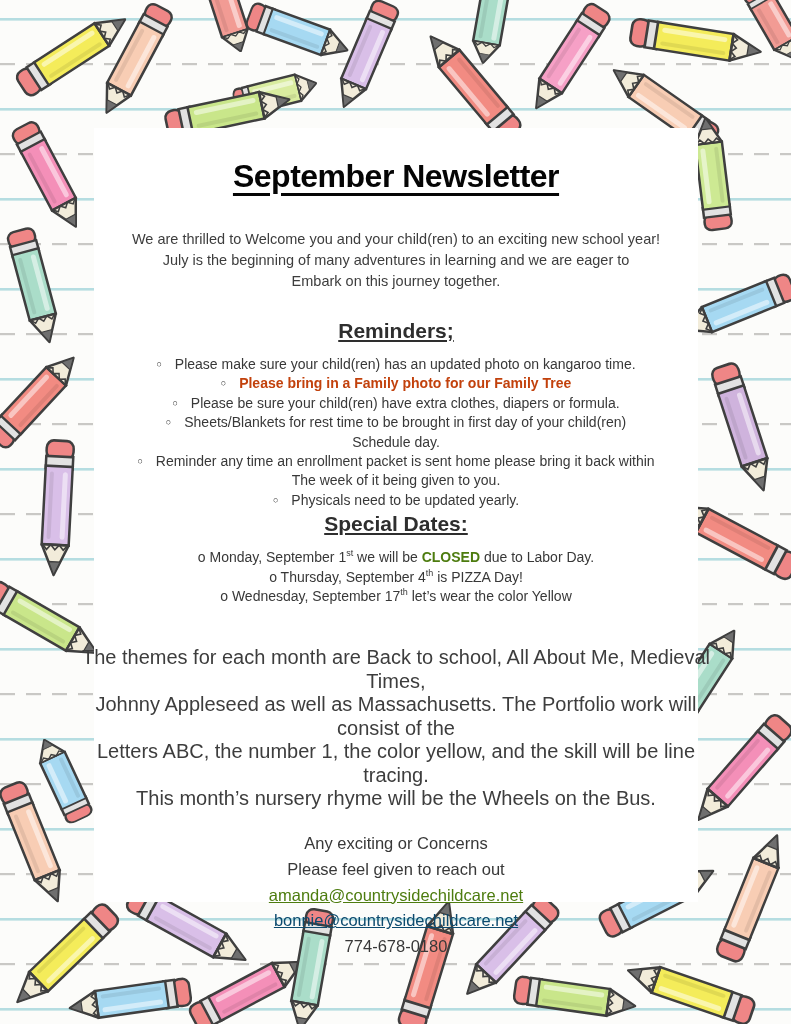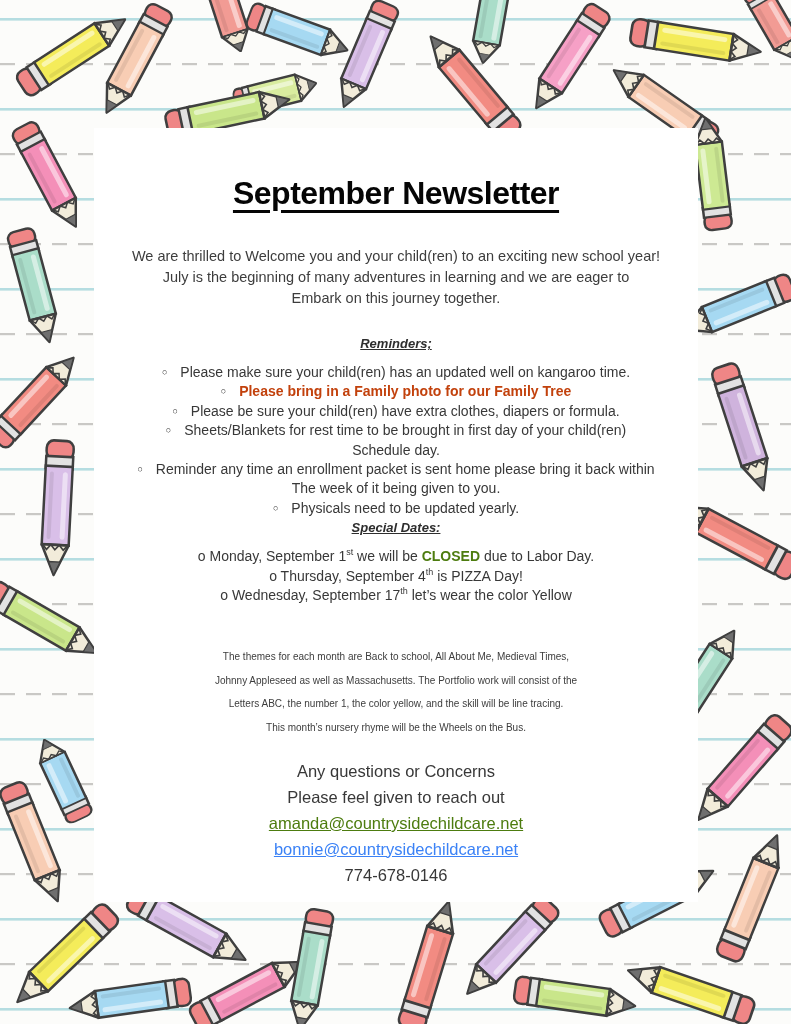--- a/index.html
+++ b/index.html
@@ -8,44 +8,44 @@
     background:#fcfcfa;
     font-family:"Liberation Sans", sans-serif;
   }
   .paper{position:absolute;left:0;top:0;z-index:0}
   #pencil-layer .pencil{position:absolute;height:30px;z-index:1;overflow:visible}
   .whitebox{
     position:absolute;left:94px;top:128px;width:604px;height:774px;
     background:#ffffff;z-index:2;
   }
   .content{
-    position:absolute;left:94px;top:145px;width:604px;z-index:3;
+    position:absolute;left:94px;top:128px;width:604px;z-index:3;
     text-align:center;color:#3a3a3a;
   }
   .title{
     margin:30px 0 0 0;font-size:32px;font-weight:800;color:#050505;
     text-decoration:underline;text-decoration-thickness:3px;text-underline-offset:6px;
     letter-spacing:-0.5px;
   }
   .intro{margin:34px 0 0 0;font-size:14.5px;line-height:21px;white-space:pre-line;color:#3d3d3d}
   .sec{
-    font-size:13px;font-weight:bold;font-style:italic;color:#2e2e2e;
+    font-size:21px;font-weight:bold;color:#2e2e2e;
     text-decoration:underline;margin:12px;
   }
   .sec.reminders-h{margin-top:27px}
   .sec.dates-h{margin-top:2px}
   #reminders-list{margin-top:3px}
   .bullet-row{font-size:14px;line-height:19.4px;white-space:pre-line;color:#383838}
   .bullet-row .marker{font-size:9px;margin-right:13px;vertical-align:2px;color:#2f2f2f}
   .bullet-row.bold .btext{font-weight:bold;color:#c2410c}
   .date-row{font-size:14px;line-height:19.4px;color:#383838}
   .date-row sup{font-size:9px;line-height:0}
   .date-row b{color:#4d7c0f}
   .themes{
-    margin:40px 0 0 -18px;width:640px;font-size:10px;line-height:23.5px;
+    margin:40px 0 0 -18px;width:640px;font-size:20px;line-height:23.5px;
     white-space:pre-line;color:#3d3d3d;
   }
   .contact{margin-top:20px;font-size:16.5px;line-height:25.8px;color:#383838}
   .email{text-decoration:underline;cursor:pointer}
   .defs-holder{position:absolute;width:0;height:0}
 </style>
 </head>
 <body>
 
 <svg class="paper" width="791" height="1024">
@@ -191,21 +191,21 @@
 <div class="whitebox"></div>
 
 <div class="content">
   <h1 class="title">September Newsletter</h1>
   <p class="intro">We are thrilled to Welcome you and your child(ren) to an exciting new school year!
 July is the beginning of many adventures in learning and we are eager to
 Embark on this journey together.</p>
 
   <h2 class="sec reminders-h">Reminders;</h2>
   <div id="reminders-list">
-      <div class="bullet-row"><span class="marker">○</span><span class="btext">Please make sure your child(ren) has an updated well on kangaroo time.</span></div>
+      <div class="bullet-row"><span class="marker">○</span><span class="btext">Please make sure your child(ren) has an updated photo on kangaroo time.</span></div>
       <div class="bullet-row bold"><span class="marker">○</span><span class="btext">Please bring in a Family photo for our Family Tree</span></div>
       <div class="bullet-row"><span class="marker">○</span><span class="btext">Please be sure your child(ren) have extra clothes, diapers or formula.</span></div>
       <div class="bullet-row"><span class="marker">○</span><span class="btext">Sheets/Blankets for rest time to be brought in first day of your child(ren)
 Schedule day.</span></div>
       <div class="bullet-row"><span class="marker">○</span><span class="btext">Reminder any time an enrollment packet is sent home please bring it back within
 The week of it being given to you.</span></div>
       <div class="bullet-row"><span class="marker">○</span><span class="btext">Physicals need to be updated yearly.</span></div>
     </div>
 
   <h2 class="sec dates-h">Special Dates:</h2>
@@ -214,19 +214,19 @@
       <div class="date-row">o Thursday, September 4<sup>th</sup> is PIZZA Day!</div>
       <div class="date-row">o Wednesday, September 17<sup>th</sup> let’s wear the color Yellow</div>
     </div>
 
   <p class="themes">The themes for each month are Back to school, All About Me, Medieval Times,
 Johnny Appleseed as well as Massachusetts. The Portfolio work will consist of the
 Letters ABC, the number 1, the color yellow, and the skill will be line tracing.
 This month’s nursery rhyme will be the Wheels on the Bus.</p>
 
   <div class="contact">
-    <div>Any questions or Concerns</div>
+    <div>Any exciting or Concerns</div>
     <div>Please feel given to reach out</div>
     <div><a class="email" style="color: #4d7c0f;">amanda@countrysidechildcare.net</a></div>
-    <div><a class="email" style="color: #3b82f6; text-decoration: underline;">bonnie@countrysidechildcare.net</a></div>
-    <div>774-678-0146</div>
+    <div><a class="email" style="color: #0c4a6e; text-decoration: underline;">bonnie@countrysidechildcare.net</a></div>
+    <div>774-678-0180</div>
   </div>
 </div>
 
 </body></html>

